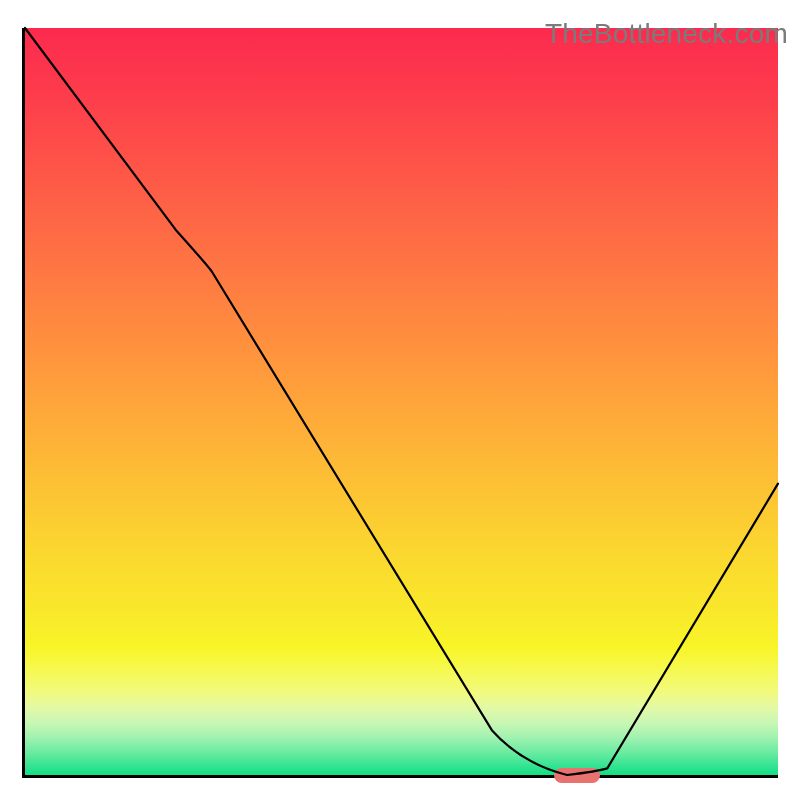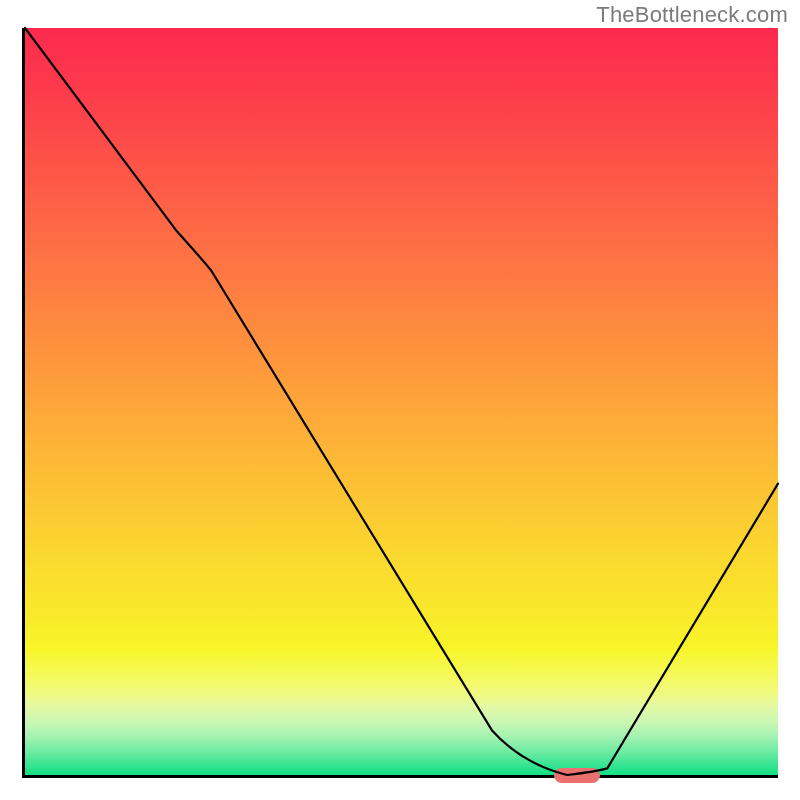--- a/index.html
+++ b/index.html
@@ -6,23 +6,23 @@
   body {
     width: 800px;
     height: 800px;
     background: #ffffff;
     position: relative;
     overflow: hidden;
     font-family: Arial, Helvetica, sans-serif;
   }
   .watermark {
     position: absolute;
-    top: 2px;
+    top: 18px;
     right: 12px;
-    font-size: 22px;
+    font-size: 28px;
     color: #7b7b7b;
     letter-spacing: 0.2px;
     z-index: 10;
   }
   .plot-area {
     position: absolute;
     left: 22px;
     top: 28px;
     width: 756px;
     height: 750px;

